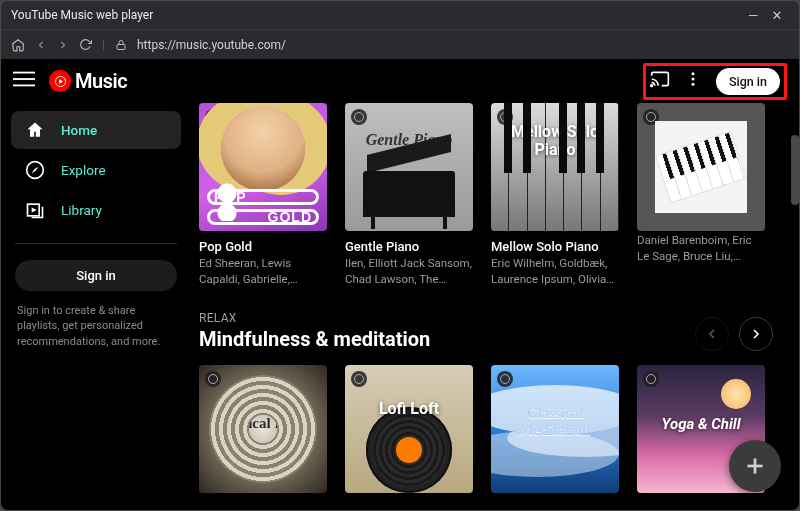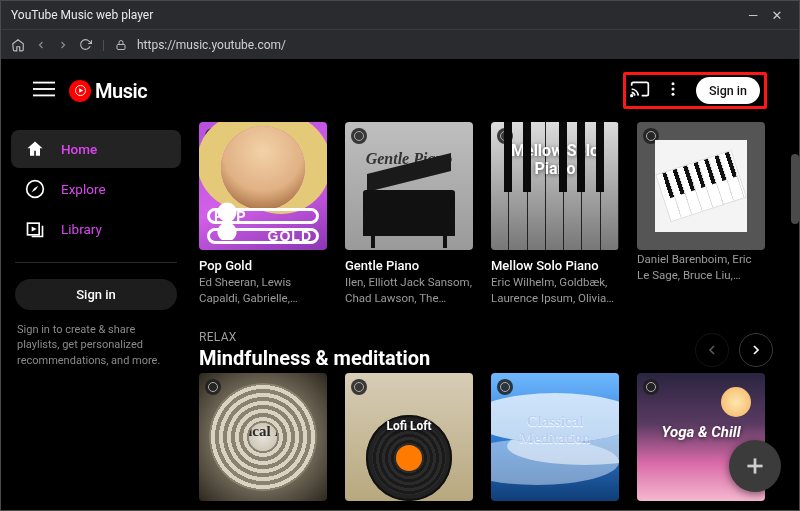--- a/index.html
+++ b/index.html
@@ -1,50 +1,50 @@
 <!DOCTYPE html>
 <html><head>
 <meta charset="utf-8">
 <style>
   * { box-sizing: border-box; margin: 0; padding: 0; }
   html, body { width: 800px; height: 511px; overflow: hidden; font-family: "Segoe UI", Roboto, Arial, sans-serif; background: #444; }
-  .window { width: 800px; height: 511px; background: #202124; border-radius: 0; overflow: hidden; display: flex; flex-direction: column; border:1px solid #4a4a4a; }
+  .window { width: 800px; height: 511px; background: #202124; border-radius: 8px; overflow: hidden; display: flex; flex-direction: column; border:1px solid #4a4a4a; }
   
   .titlebar { height: 28px; background: #2a2b2e; display: flex; align-items: center; padding: 0 10px; color: #e8eaed; font-size: 12px; }
   .titlebar .spacer { flex: 1; }
   .titlebar .tbtn { width: 24px; text-align: center; color: #c9c9c9; font-size: 13px; }
   
   .urlbar { height: 30px; background: #2a2b2e; border-top:1px solid #3a3b3e; display: flex; align-items: center; padding: 0 10px; gap: 10px; color: #b9bbbe; font-size: 12px; }
   .urlbar svg { flex-shrink:0; }
   .urlbar .url { color:#cfd0d2; }
   
   .app { flex:1; background:#000; display:flex; flex-direction:column; overflow:hidden; }
-  .topbar { height:63px; display:flex; align-items:center; padding:0 32px; gap:14px; }
+  .topbar { height:44px; display:flex; align-items:center; padding:0 12px; gap:14px; }
   .hamburger { color:#fff; cursor:pointer; }
   .logo { display:flex; align-items:center; gap:4px; color:#fff; font-weight:600; font-size:20px; letter-spacing:-0.5px; }
   .logo-badge { width:22px; height:22px; border-radius:50%; background:#f00; display:flex; align-items:center; justify-content:center; }
   .searchbox { flex:0 0 340px; margin-left:40px; height:34px; background:#212121; border:1px solid #333; border-radius:6px; display:flex; align-items:center; padding:0 12px; gap:10px; color:#9b9b9b; font-size:13px; }
   .top-spacer { flex:1; }
   .top-actions { display:flex; align-items:center; gap:14px; }
   .cast, .kebab { color:#fff; cursor:pointer; }
   .signin-pill { background:#fff; color:#111; font-size:12.5px; font-weight:500; padding:6px 13px; border-radius:16px; cursor:pointer; }
   .highlight-box { border:3px solid #ff1717; padding:2px 4px; border-radius:2px; display:flex; align-items:center; gap:14px; }
   .body { flex:1; display:flex; overflow:hidden; }
   
   .sidebar { width:190px; padding:8px 10px 0 10px; color:#fff; font-size:13.5px; display:flex; flex-direction:column; gap:2px; }
-  .navitem { display:flex; align-items:center; gap:16px; height:38px; padding:0 14px; border-radius:8px; cursor:pointer; color:#d946ef; }
+  .navitem { display:flex; align-items:center; gap:16px; height:38px; padding:0 14px; border-radius:8px; cursor:pointer; color:#5eead4; }
   .navitem.active { background:#232323; font-weight:500; }
   .navitem svg { flex-shrink:0; }
   .sep { height:1px; background:#2a2a2a; margin:12px 4px 14px 4px; }
   .side-signin { background:#1d1d1d; color:#fff; font-size:13px; font-weight:500; text-align:center; padding:8px 0; border-radius:18px; cursor:pointer; margin:0 4px; }
   .side-note { color:#8a8a8a; font-size:11px; line-height:1.4; padding:10px 6px 0 6px; }
   
   .main { flex:1; overflow:hidden; padding:0 0 0 8px; position:relative; }
   .row { margin-bottom:24px; }
-  .row-head { display:flex; align-items:center; justify-content:space-between; padding:0 26px 3px 0; }
+  .row-head { display:flex; align-items:flex-end; justify-content:space-between; padding:0 26px 14px 0; }
   .row-head .titles .eyebrow { color:#9f9f9f; font-size:12px; letter-spacing:0.3px; }
   .row-head .titles .headline { color:#fff; font-size:20px; font-weight:700; margin-top:2px; }
   .navbtns { display:flex; gap:10px; }
   .circlebtn { width:34px; height:34px; border:1px solid #3a3a3a; border-radius:50%; display:flex; align-items:center; justify-content:center; color:#fff; cursor:pointer; }
   .circlebtn.disabled { opacity:.35; }
   .cards { display:flex; gap:18px; }
   .card { width:128px; flex-shrink:0; }
   .thumb { width:128px; height:128px; border-radius:4px; overflow:hidden; position:relative; background:#222; }
   .thumb .badge { position:absolute; top:6px; left:6px; width:16px; height:16px; border-radius:50%; background:rgba(30,30,30,.85); display:flex; align-items:center; justify-content:center; }
   .badge::after { content:""; width:8px; height:8px; border:1.5px solid #aaa; border-radius:50%; }
@@ -311,21 +311,21 @@
                 <div class="badge"></div>
                 <div class="overlay-text" style="top:50px;font-size:15px;font-family:Georgia,serif;color:#2a2a2a;text-shadow:none;">Classical Focus</div>
               </div>
             </div>
             <div class="card">
               <div class="thumb art-lofi">
                 <div class="badge"></div>
                 <div class="disc">
                     <div class="lab"></div>
                   </div>
-                <div class="overlay-text" style="top:46px;font-size:12px;">Lofi Loft</div>
+                <div class="overlay-text" style="top:34px;font-size:16px;">Lofi Loft</div>
               </div>
             </div>
             <div class="card">
               <div class="thumb art-med">
                 <div class="badge"></div>
                 <div class="overlay-text" style="top:40px;font-size:15px;font-family:Georgia,serif;color:#1862d4;text-shadow:0 1px 1px #fff;line-height:1.1;">Classical Meditation</div>
               </div>
             </div>
             <div class="card">
               <div class="thumb art-yoga">

